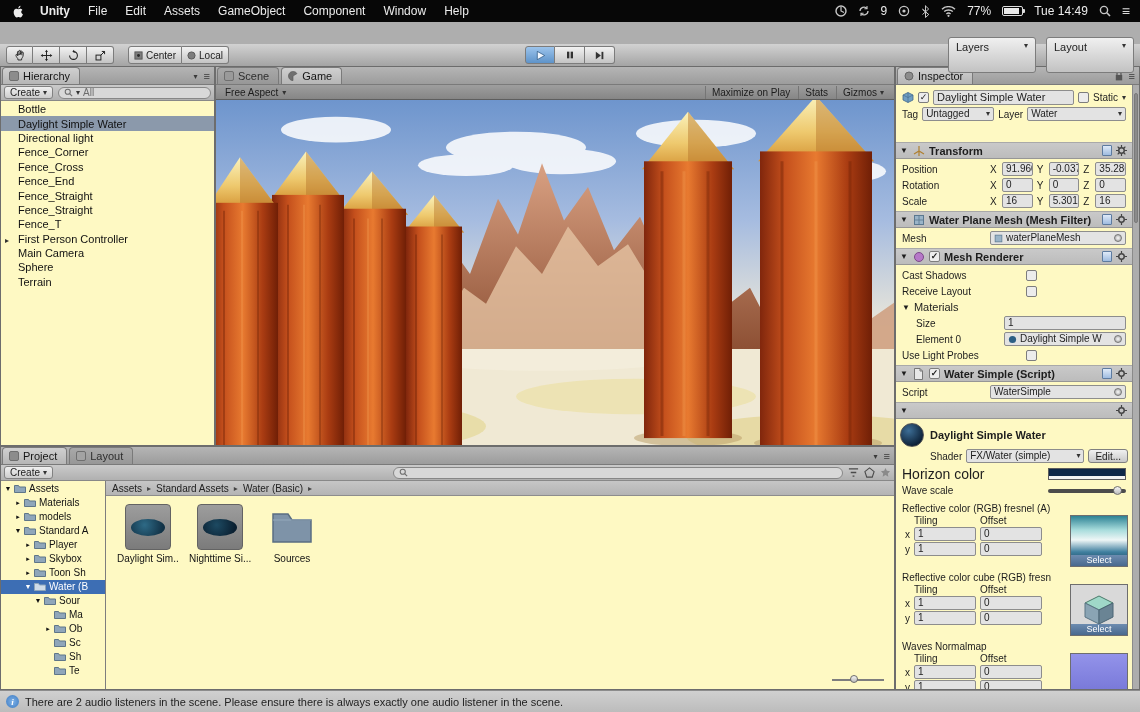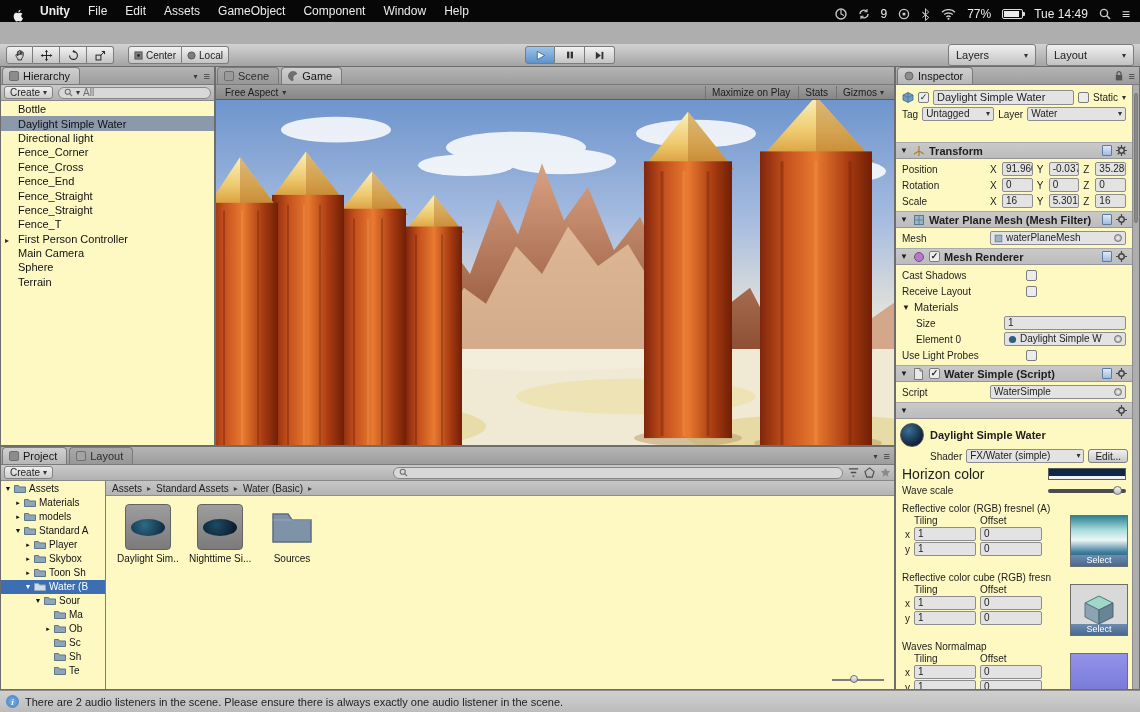--- a/index.html
+++ b/index.html
@@ -1,21 +1,21 @@
 <!DOCTYPE html>
 <html><head>
 <meta charset="utf-8">
 <style>
   * { margin:0; padding:0; box-sizing:border-box; }
   html,body { width:1140px; height:712px; }
   body { font-family:"Liberation Sans", sans-serif; font-size:11px; color:#1d1d1d; background:#9a9a9a; overflow:hidden; }
   .screen { position:relative; width:1140px; height:712px; background:#aeaeae; overflow:hidden; }
 
   
-  .menubar { position:absolute; top:0; left:0; width:100%; height:22px; background:#070707; color:#ececec; display:flex; align-items:flex-end; padding:0 10px; font-size:12px; z-index:50; }
+  .menubar { position:absolute; top:0; left:0; width:100%; height:22px; background:#070707; color:#ececec; display:flex; align-items:center; padding:0 10px; font-size:12px; z-index:50; }
   .menubar .mitem { padding:0 9px; line-height:22px; white-space:nowrap; }
   .menubar .appname { font-weight:bold; }
   .apple-badge { width:13px; height:13px; margin:0 6px 0 2px; display:inline-block; }
   .mb-right { margin-left:auto; display:flex; align-items:center; gap:11px; }
   .mb-ico { display:inline-flex; align-items:center; justify-content:center; opacity:.92; }
   .mb-text { font-size:12px; }
   .battery-shell { width:21px; height:10px; border:1px solid #ddd; border-radius:2px; position:relative; display:inline-block; }
   .battery-shell::after { content:""; position:absolute; right:-3px; top:2px; width:2px; height:4px; background:#ddd; border-radius:0 1px 1px 0; }
   .battery-fill { position:absolute; left:1px; top:1px; bottom:1px; width:77%; background:#eaeaea; }
 
@@ -30,21 +30,21 @@
   
   .unity-toolbar { position:absolute; top:44px; left:0; width:100%; height:23px; background:linear-gradient(#d2d2d2,#a4a4a4); border-bottom:1px solid #6c6c6c; display:flex; align-items:center; padding:0 6px; z-index:48; }
   .seg { display:flex; margin-right:14px; }
   .segbtn { height:18px; min-width:27px; padding:0 5px; background:linear-gradient(#f2f2f2,#c4c4c4); border:1px solid #7c7c7c; border-left:none; display:flex; align-items:center; justify-content:center; gap:3px; font-size:10px; color:#222; }
   .seg .segbtn:first-child { border-left:1px solid #7c7c7c; border-radius:3px 0 0 3px; }
   .seg .segbtn:last-child { border-radius:0 3px 3px 0; }
   .playgroup { position:absolute; left:50%; transform:translateX(-50%); top:2px; display:flex; }
   .playbtn { height:18px; width:30px; }
   .playbtn.playing { background:linear-gradient(#9cc4ec,#5e93c9); }
   .tb-right { margin-left:auto; display:flex; gap:10px; }
-  .ddbtn { height:22px; padding:3px 7px; background:linear-gradient(#f0f0f0,#c2c2c2); border:1px solid #7c7c7c; border-radius:3px; display:flex; align-items:center; gap:14px; font-size:11px; min-width:88px; justify-content:space-between; }
+  .ddbtn { height:36px; padding:3px 7px; background:linear-gradient(#f0f0f0,#c2c2c2); border:1px solid #7c7c7c; border-radius:3px; display:flex; gap:14px; font-size:11px; min-width:88px; justify-content:space-between; }
   .ddarrow { font-size:8px; color:#333; }
 
   
   .panel { position:absolute; background:#fef9c3; border:1px solid #6d6d6d; }
   .tabstrip { height:18px; background:linear-gradient(#b5b5b5,#9c9c9c); border-bottom:1px solid #7a7a7a; display:flex; align-items:flex-end; padding-left:1px; position:relative; }
   .tab { height:17px; line-height:16px; padding:0 9px 0 6px; font-size:11px; color:#151515; background:linear-gradient(#d0d0d0,#b6b6b6); border:1px solid #7a7a7a; border-bottom:none; border-radius:4px 4px 0 0; display:flex; gap:4px; align-items:center; margin-right:2px; white-space:nowrap; }
   .tab.inactive { background:linear-gradient(#a9a9a9,#979797); color:#2e2e2e; }
   .tabicon { width:10px; height:10px; display:inline-block; border-radius:2px; background:#8c8c8c; border:1px solid #6f6f6f; }
   .strip-icons { position:absolute; right:4px; top:3px; display:flex; gap:6px; align-items:center; color:#3a3a3a; font-size:11px; }
   .minibar { height:16px; background:linear-gradient(#cacaca,#b0b0b0); border-bottom:1px solid #888; display:flex; align-items:center; padding:0 3px; gap:5px; }

